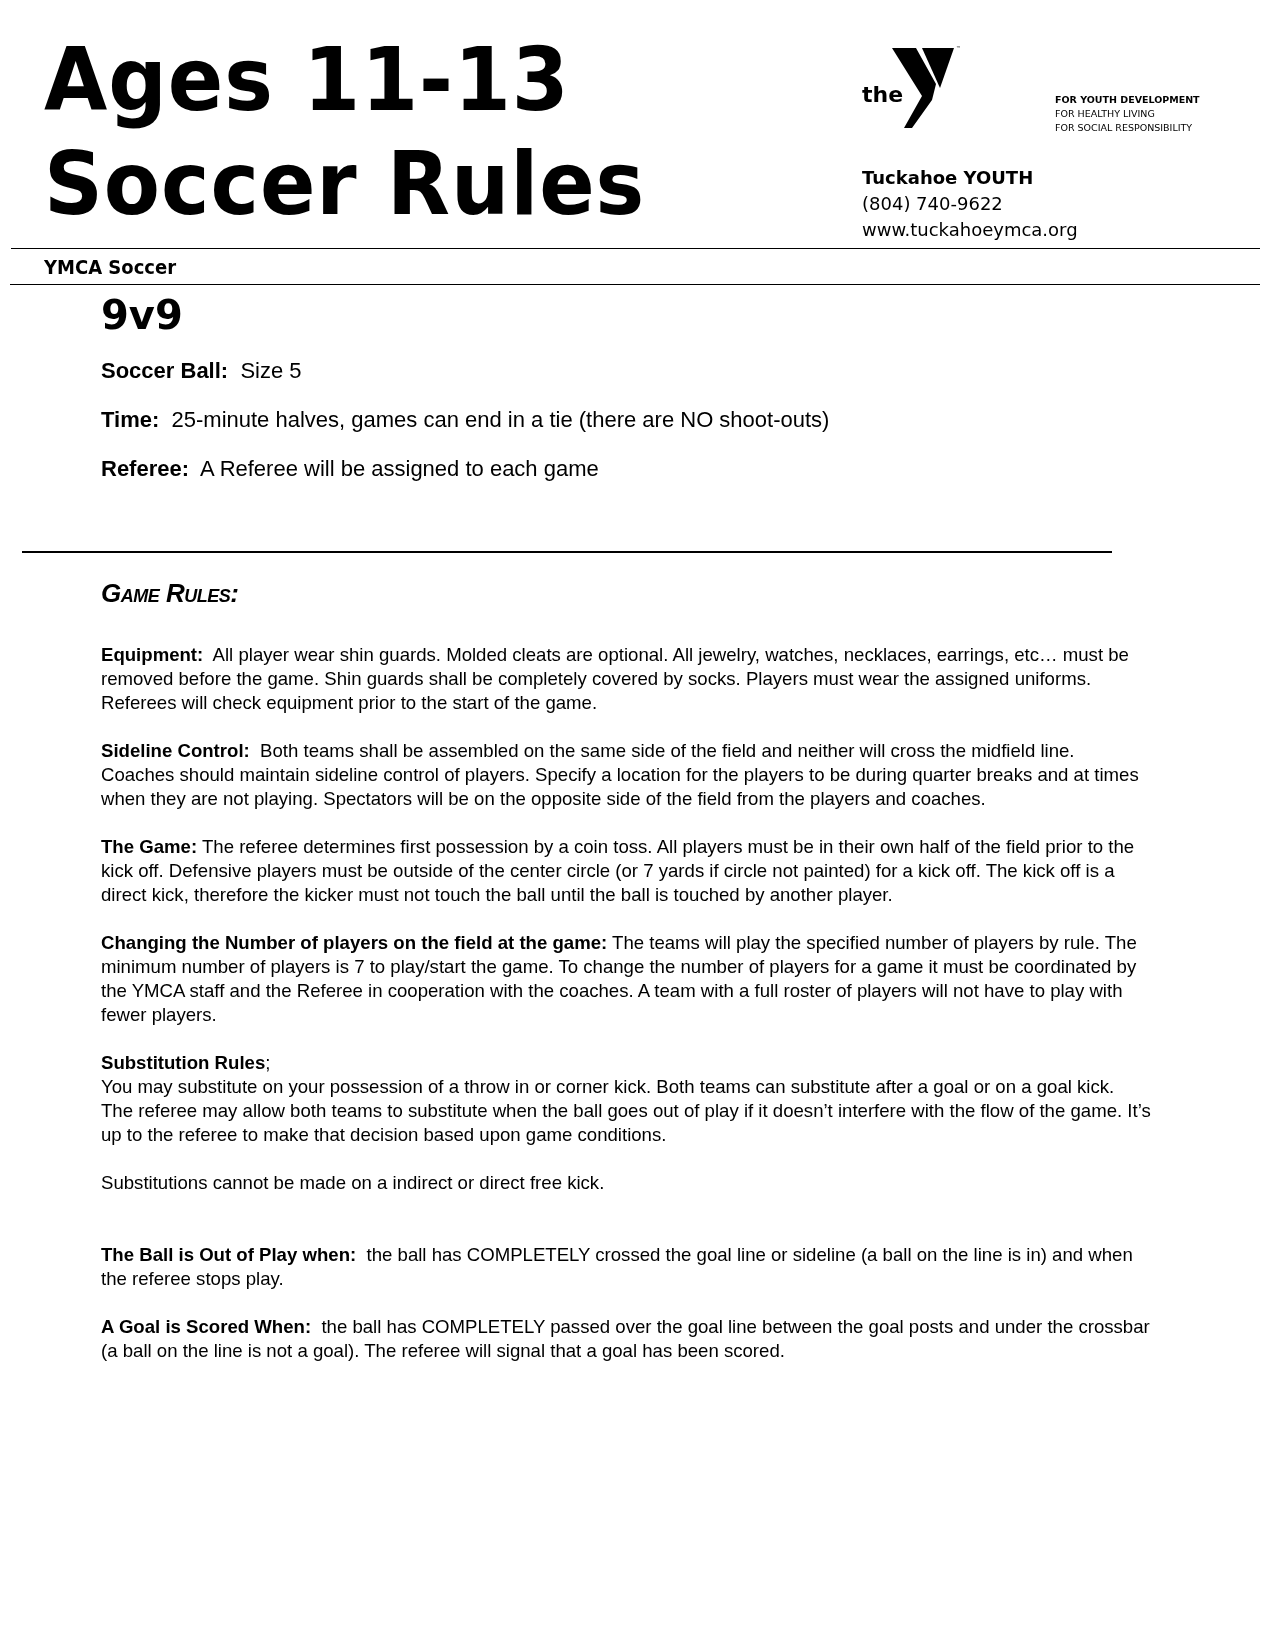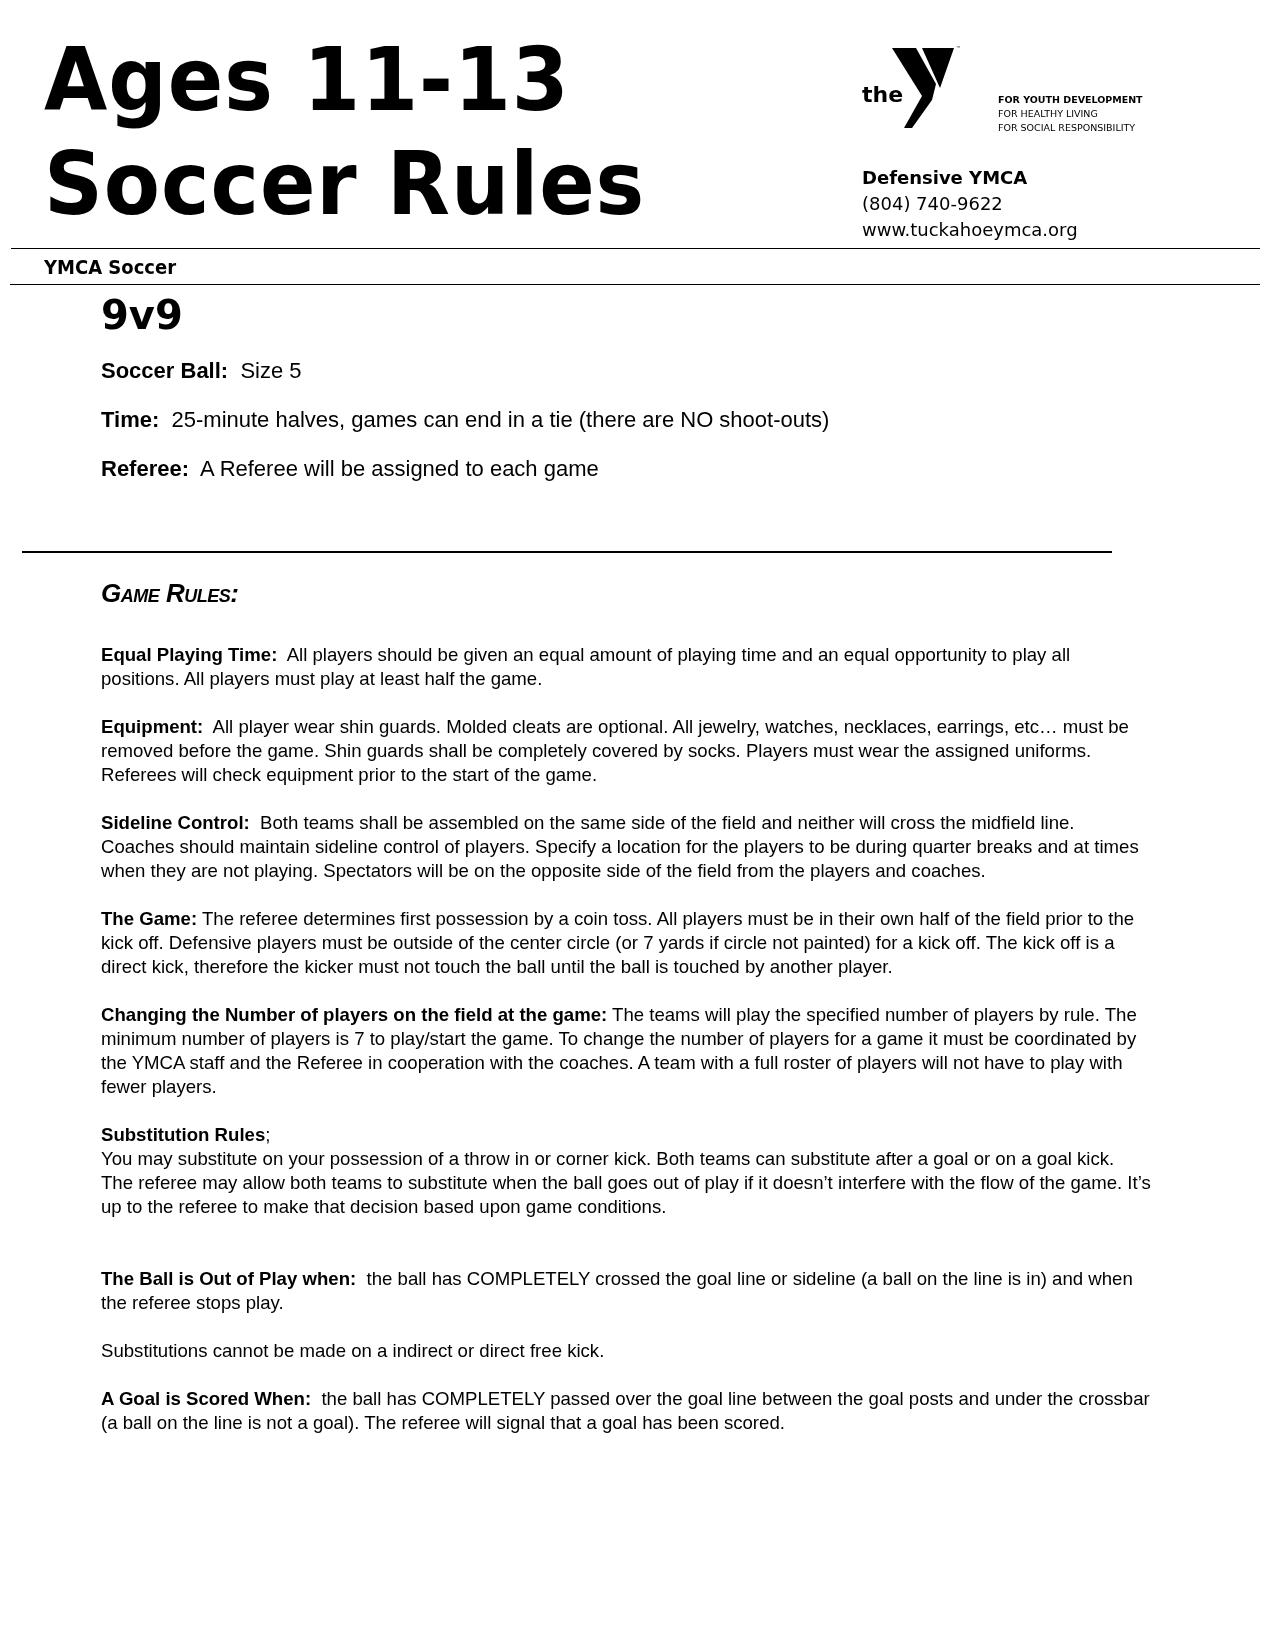--- a/index.html
+++ b/index.html
@@ -4,21 +4,21 @@
   <style>
     html, body { margin: 0; padding: 0; background: #ffffff; }
     body { width: 1275px; height: 1651px; position: relative; overflow: hidden; color: #000; font-family: "Liberation Sans", sans-serif; }
 
     .title { position: absolute; left: 44px; top: 28px; margin: 0; font-family: "DejaVu Sans", sans-serif; font-weight: bold; font-size: 88px; line-height: 104px; letter-spacing: 1px; transform: scaleX(0.93); transform-origin: left top; }
     .title span { display: block; }
 
     .logo { position: absolute; left: 862px; top: 44px; width: 122px; height: 90px; }
     .logo-the { position: absolute; left: 0; top: 38px; font-family: "DejaVu Sans", sans-serif; font-weight: bold; font-size: 22px; }
     .logo svg { position: absolute; left: 30px; top: 0; }
-    .tagline { position: absolute; left: 998px; top: 93px; font-family: "DejaVu Sans", sans-serif; font-size: 9.5px; line-height: 14px; text-transform: uppercase; }
+    .tagline { position: absolute; left: 1055px; top: 93px; font-family: "DejaVu Sans", sans-serif; font-size: 9.5px; line-height: 14px; text-transform: uppercase; }
     .tagline div:first-child { font-weight: bold; }
 
     .contact { position: absolute; left: 862px; top: 165px; font-family: "DejaVu Sans", sans-serif; font-size: 18px; line-height: 26px; }
     .contact .org { font-weight: bold; }
 
     .rule { position: absolute; height: 0; border-top: 1.5px solid #000; }
     .rule-top { left: 11px; right: 15px; top: 248px; }
     .rule-bot { left: 10px; right: 15px; top: 284px; }
     .subheader { position: absolute; left: 44px; top: 255px; font-family: "DejaVu Sans", sans-serif; font-weight: bold; font-size: 20px; transform: scaleX(0.9); transform-origin: left top; }
 
@@ -54,21 +54,21 @@
   </svg>
 </div>
 
 <div class="tagline">
   <div>FOR YOUTH DEVELOPMENT</div>
   <div>FOR HEALTHY LIVING</div>
   <div>FOR SOCIAL RESPONSIBILITY</div>
 </div>
 
 <div class="contact">
-  <div class="org">Defensive YMCA</div>
+  <div class="org">Tuckahoe YOUTH</div>
   <div>(804) 740-9622</div>
   <div>www.tuckahoeymca.org</div>
 </div>
 
 <div class="rule rule-top"></div>
 <div class="subheader">YMCA Soccer</div>
 <div class="rule rule-bot"></div>
 
 <h2 class="format">9v9</h2>
 
@@ -81,40 +81,37 @@
 <div class="info" style="top:456px;">
   <b>Referee:</b>&nbsp; <span>A Referee will be assigned to each game</span>
 </div>
 
 <div class="divider"></div>
 
 <h3 class="game-rules">Game Rules:</h3>
 
 <div class="rules">
   <p class="rule-p">
-    <b>Equal Playing Time:</b>&nbsp; <span>All players should be given an equal amount of playing time and an equal opportunity to play all positions. All players must play at least half the game.</span>
-  </p>
-  <p class="rule-p">
     <b>Equipment:</b>&nbsp; <span>All player wear shin guards.  Molded cleats are optional.  All jewelry, watches, necklaces, earrings, etc… must be removed before the game.  Shin guards shall be completely covered by socks. Players must wear the assigned uniforms. Referees will check equipment prior to the start of the game.</span>
   </p>
   <p class="rule-p">
     <b>Sideline Control:</b>&nbsp; <span>Both teams shall be assembled on the same side of the field and neither will cross the midfield line.  Coaches should maintain sideline control of players.  Specify a location for the players to be during quarter breaks and at times when they are not playing. Spectators will be on the opposite side of the field from the players and coaches.</span>
   </p>
   <p class="rule-p">
     <b>The Game:</b> <span>The referee determines first possession by a coin toss. All players must be in their own half of the field prior to the kick off. Defensive players must be outside of the center circle (or 7 yards if circle not painted) for a kick off. The kick off is a direct kick, therefore the kicker must not touch the ball until the ball is touched by another player.</span>
   </p>
   <p class="rule-p">
     <b>Changing the Number of players on the field at the game:</b> <span>The teams will play the specified number of players by rule. The minimum number of players is 7 to play/start the game. To change the number of players for a game it must be coordinated by the YMCA staff and the Referee in cooperation with the coaches. A team with a full roster of players will not have to play with fewer players.</span>
   </p>
   <p class="rule-p">
     <b>Substitution Rules</b><span>;</span><br>
     <span>You may substitute on your possession of a throw in or corner kick.  Both teams can substitute after a goal or on a goal kick. The referee may allow both teams to substitute when the ball goes out of play if it doesn’t interfere with the flow of the game. It’s up to the referee to make that decision based upon game conditions.</span>
   </p>
+  <p class="rule-p">
+    <span>Substitutions cannot be made on a indirect or direct free kick.</span>
+  </p>
   <p class="rule-p gap-extra">
     <b>The Ball is Out of Play when:</b>&nbsp; <span>the ball has COMPLETELY crossed the goal line or sideline (a ball on the line is in) and when the referee stops play.</span>
-  </p>
-  <p class="rule-p">
-    <span>Substitutions cannot be made on a indirect or direct free kick.</span>
   </p>
   <p class="rule-p">
     <b>A Goal is Scored When:</b>&nbsp; <span>the ball has COMPLETELY passed over the goal line between the goal posts and under the crossbar (a ball on the line is not a goal). The referee will signal that a goal has been scored.</span>
   </p>
 </div>
 
 </body></html>

